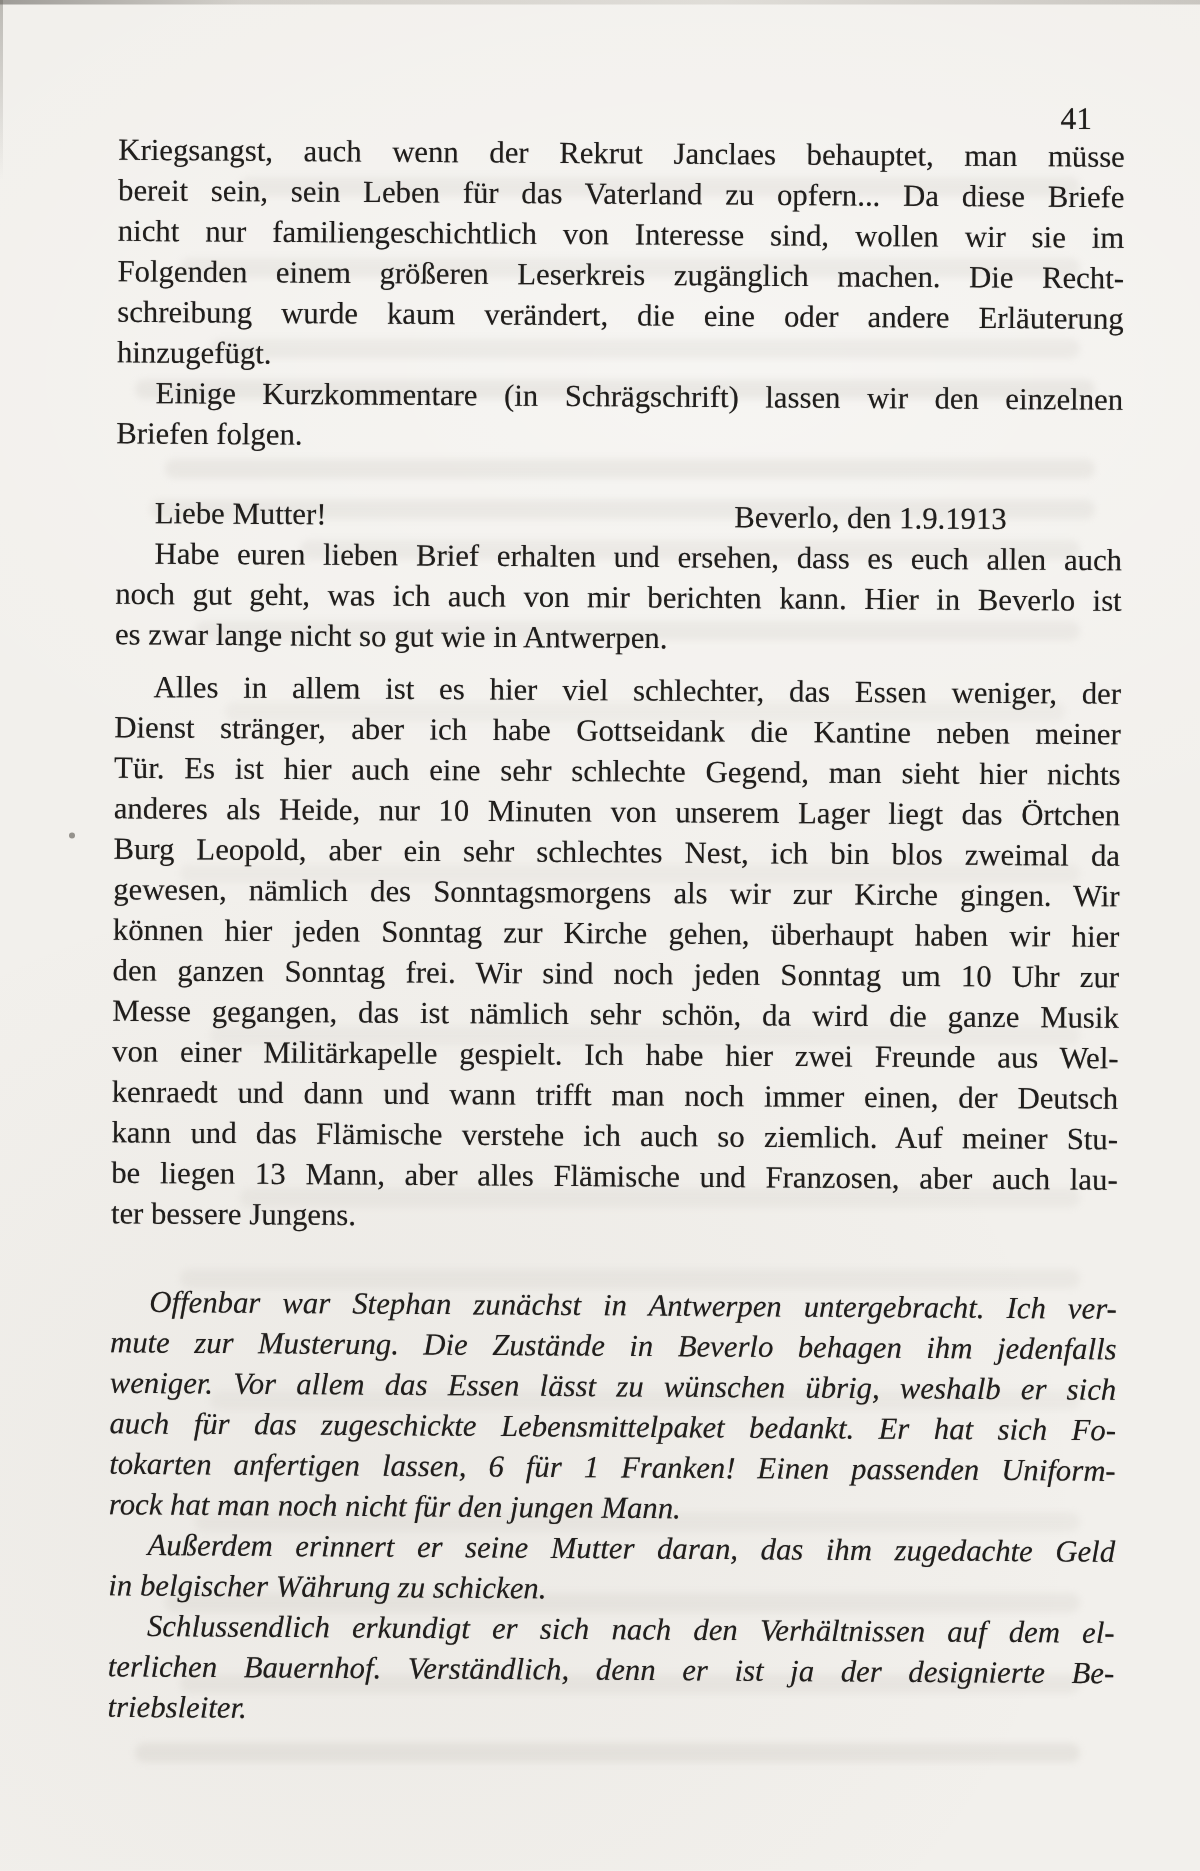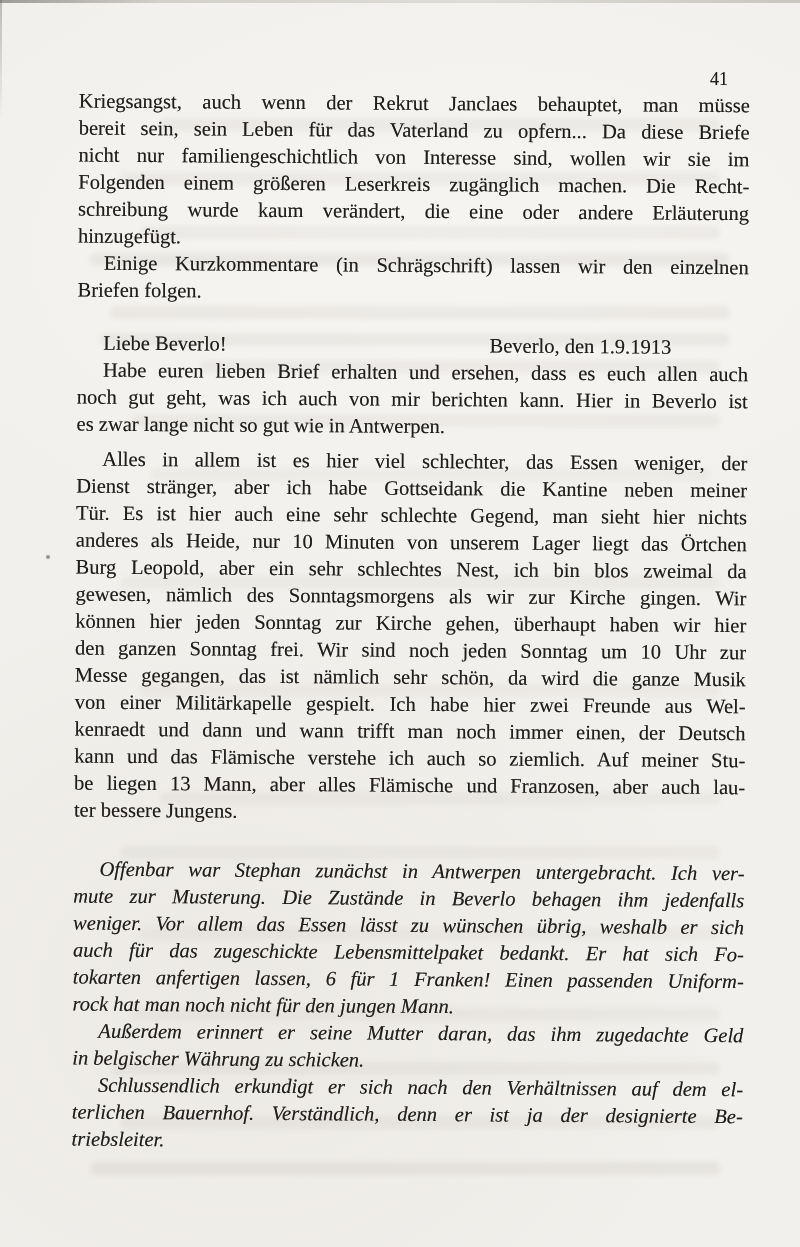--- a/index.html
+++ b/index.html
@@ -37,21 +37,21 @@
     background:#6d6a64;border-radius:50%;opacity:.7;
   }
   
   .ghost{
     position:absolute;height:13px;border-radius:6px;
     background:#b7b2aa;opacity:.14;filter:blur(2.5px);
     z-index:0;pointer-events:none;
   }
   .pagenum{
     position:absolute;top:66px;right:72px;
-    font-size:18px;line-height:27px;z-index:2;
+    font-size:21px;line-height:27px;z-index:2;
     text-shadow:0 0 .5px rgba(30,28,26,.6);
   }
   .text-column{
     position:absolute;left:79px;top:88px;width:671px;z-index:1;
     font-size:20.5px;line-height:27px;
     transform:rotate(.4deg);transform-origin:60px 0;
     text-shadow:0 0 .5px rgba(30,28,26,.55);
   }
   .para{margin:0;}
   .para.italic{font-style:italic;}
@@ -103,21 +103,21 @@
         <div class="line">nicht nur familiengeschichtlich von Interesse sind, wollen wir sie im</div>
         <div class="line">Folgenden einem größeren Leserkreis zugänglich machen. Die Recht-</div>
         <div class="line">schreibung wurde kaum verändert, die eine oder andere Erläuterung</div>
         <div class="line last">hinzugefügt.</div>
       </div>
       <div class="para blk-1 indent">
         <div class="line">Einige Kurzkommentare (in Schrägschrift) lassen wir den einzelnen</div>
         <div class="line last">Briefen folgen.</div>
       </div>
       <div class="letterhead blk-2">
-        <span>Liebe Beverlo!</span>
+        <span>Liebe Mutter!</span>
         <span>Beverlo, den 1.9.1913</span>
       </div>
       <div class="para blk-3 indent">
         <div class="line">Habe euren lieben Brief erhalten und ersehen, dass es euch allen auch</div>
         <div class="line">noch gut geht, was ich auch von mir berichten kann. Hier in Beverlo ist</div>
         <div class="line last">es zwar lange nicht so gut wie in Antwerpen.</div>
       </div>
       <div class="para blk-4 indent">
         <div class="line">Alles in allem ist es hier viel schlechter, das Essen weniger, der</div>
         <div class="line">Dienst stränger, aber ich habe Gottseidank die Kantine neben meiner</div>

